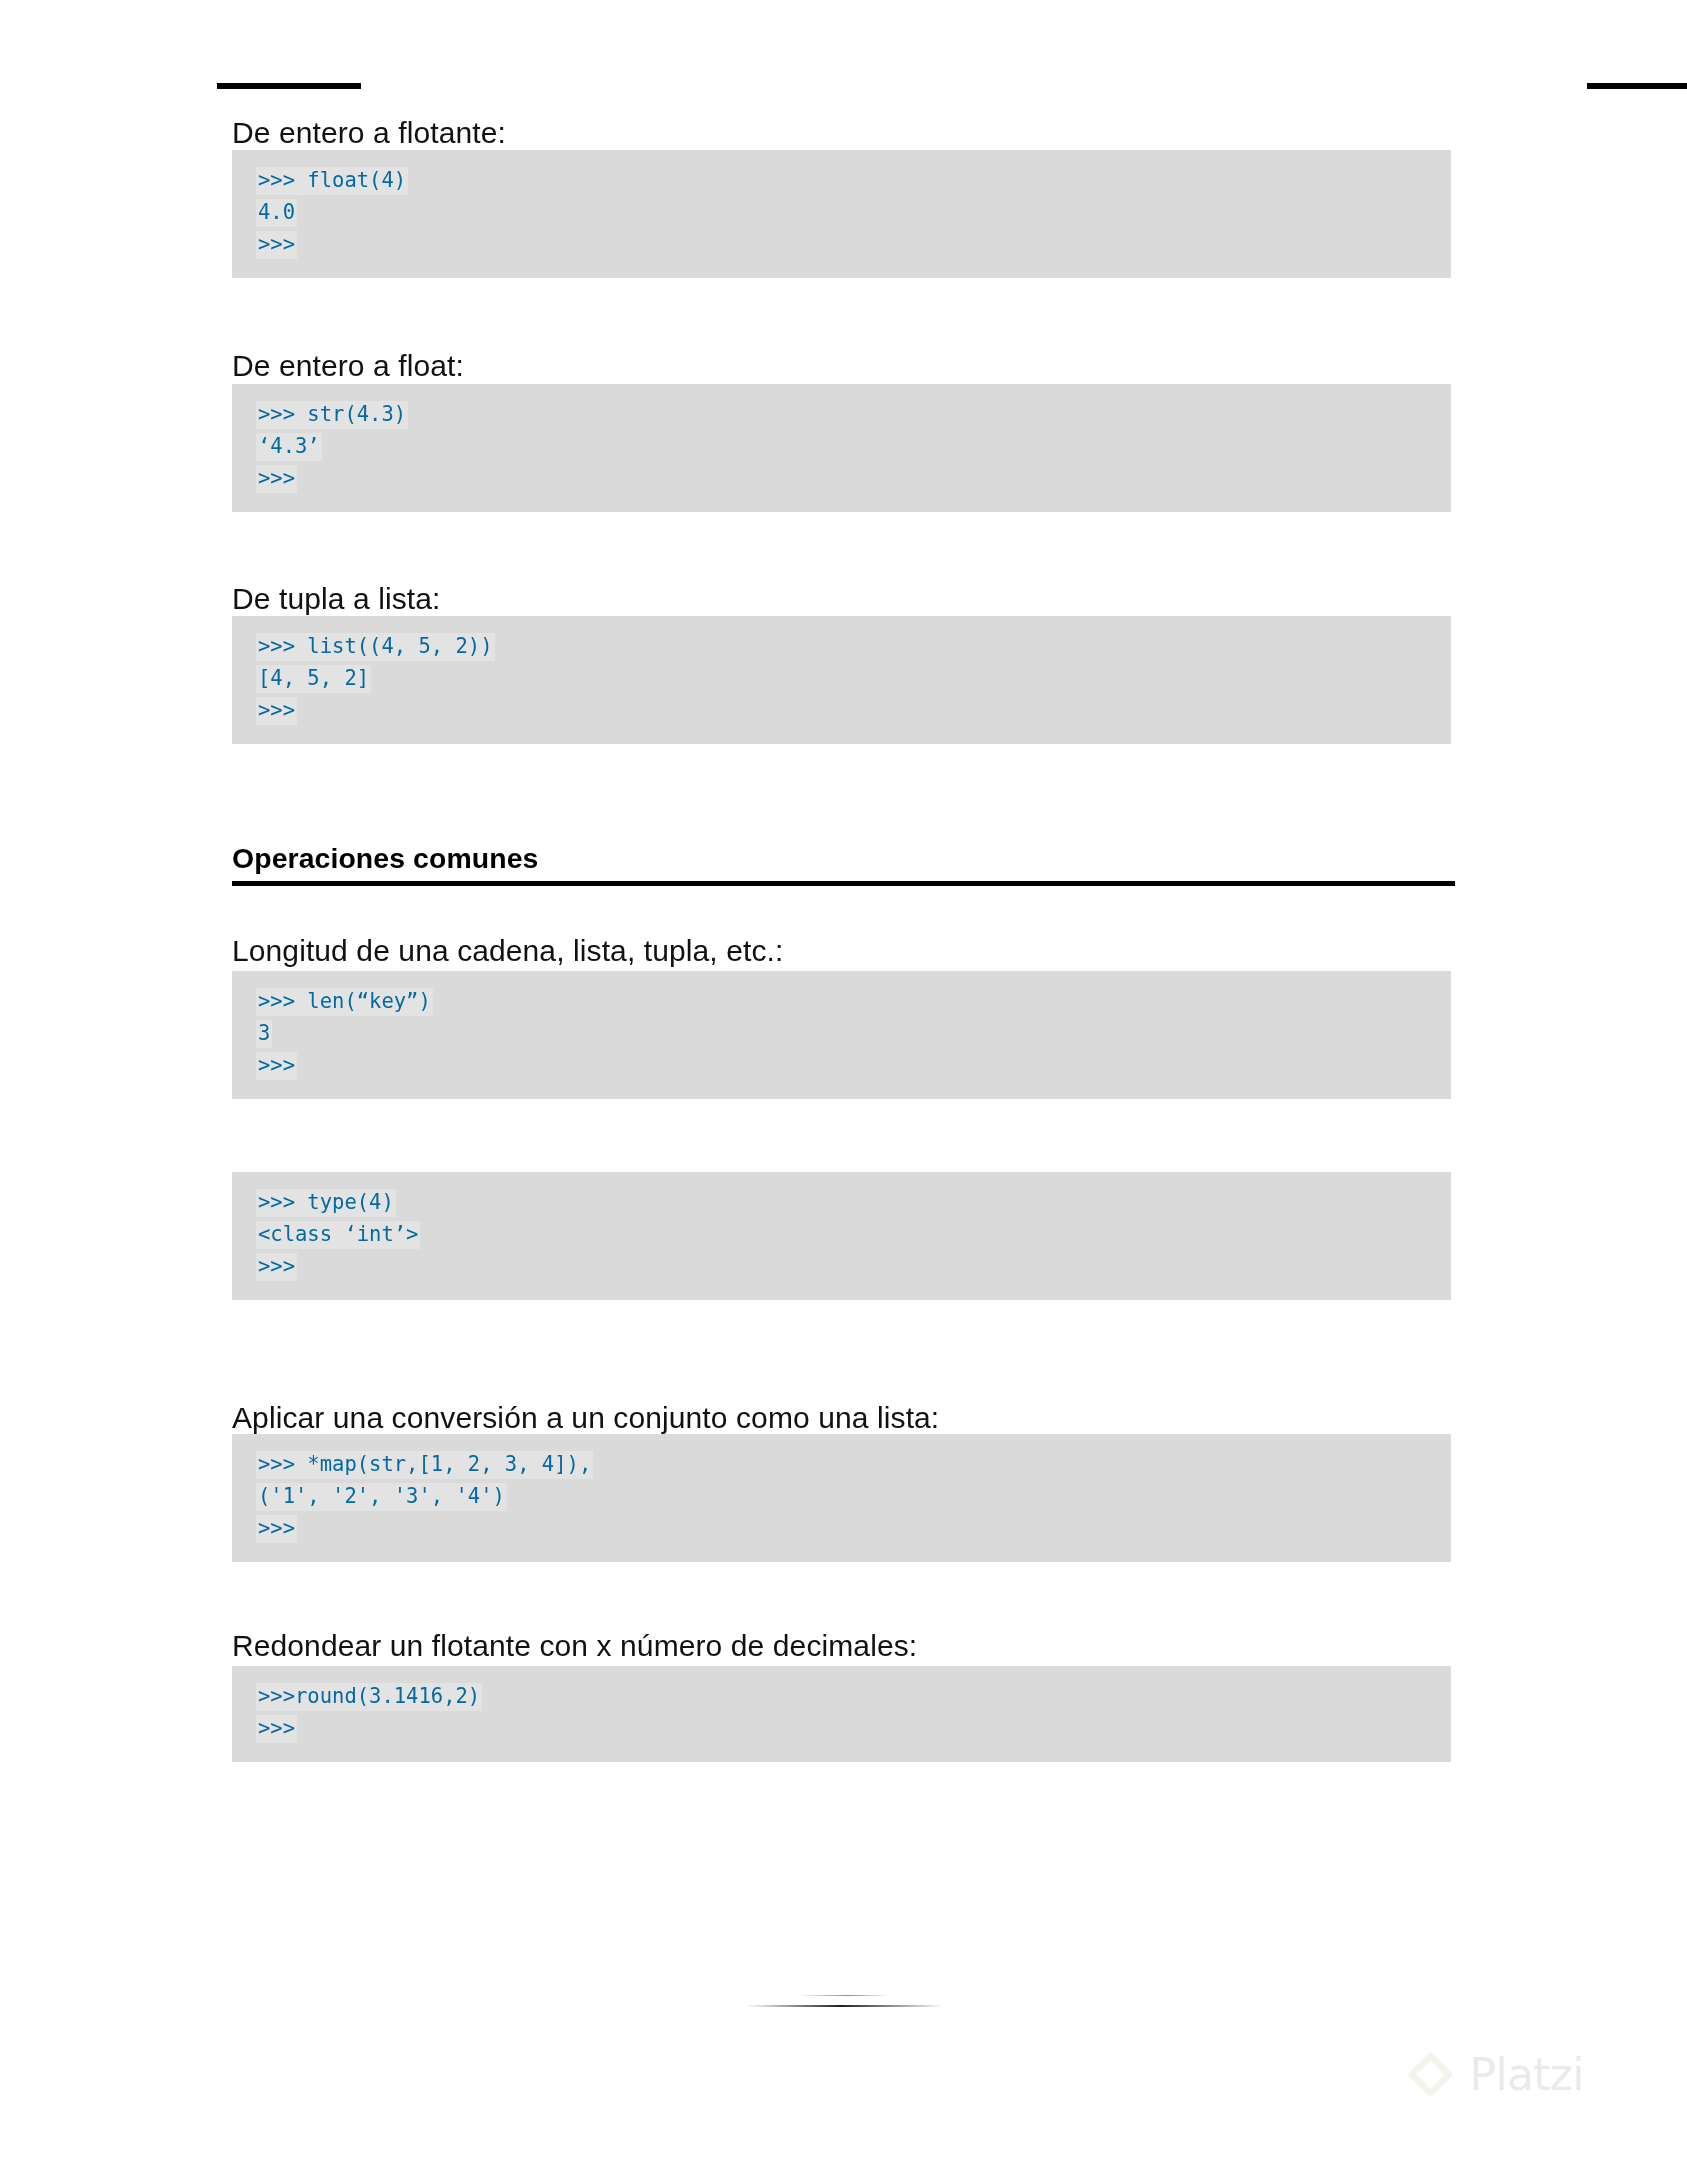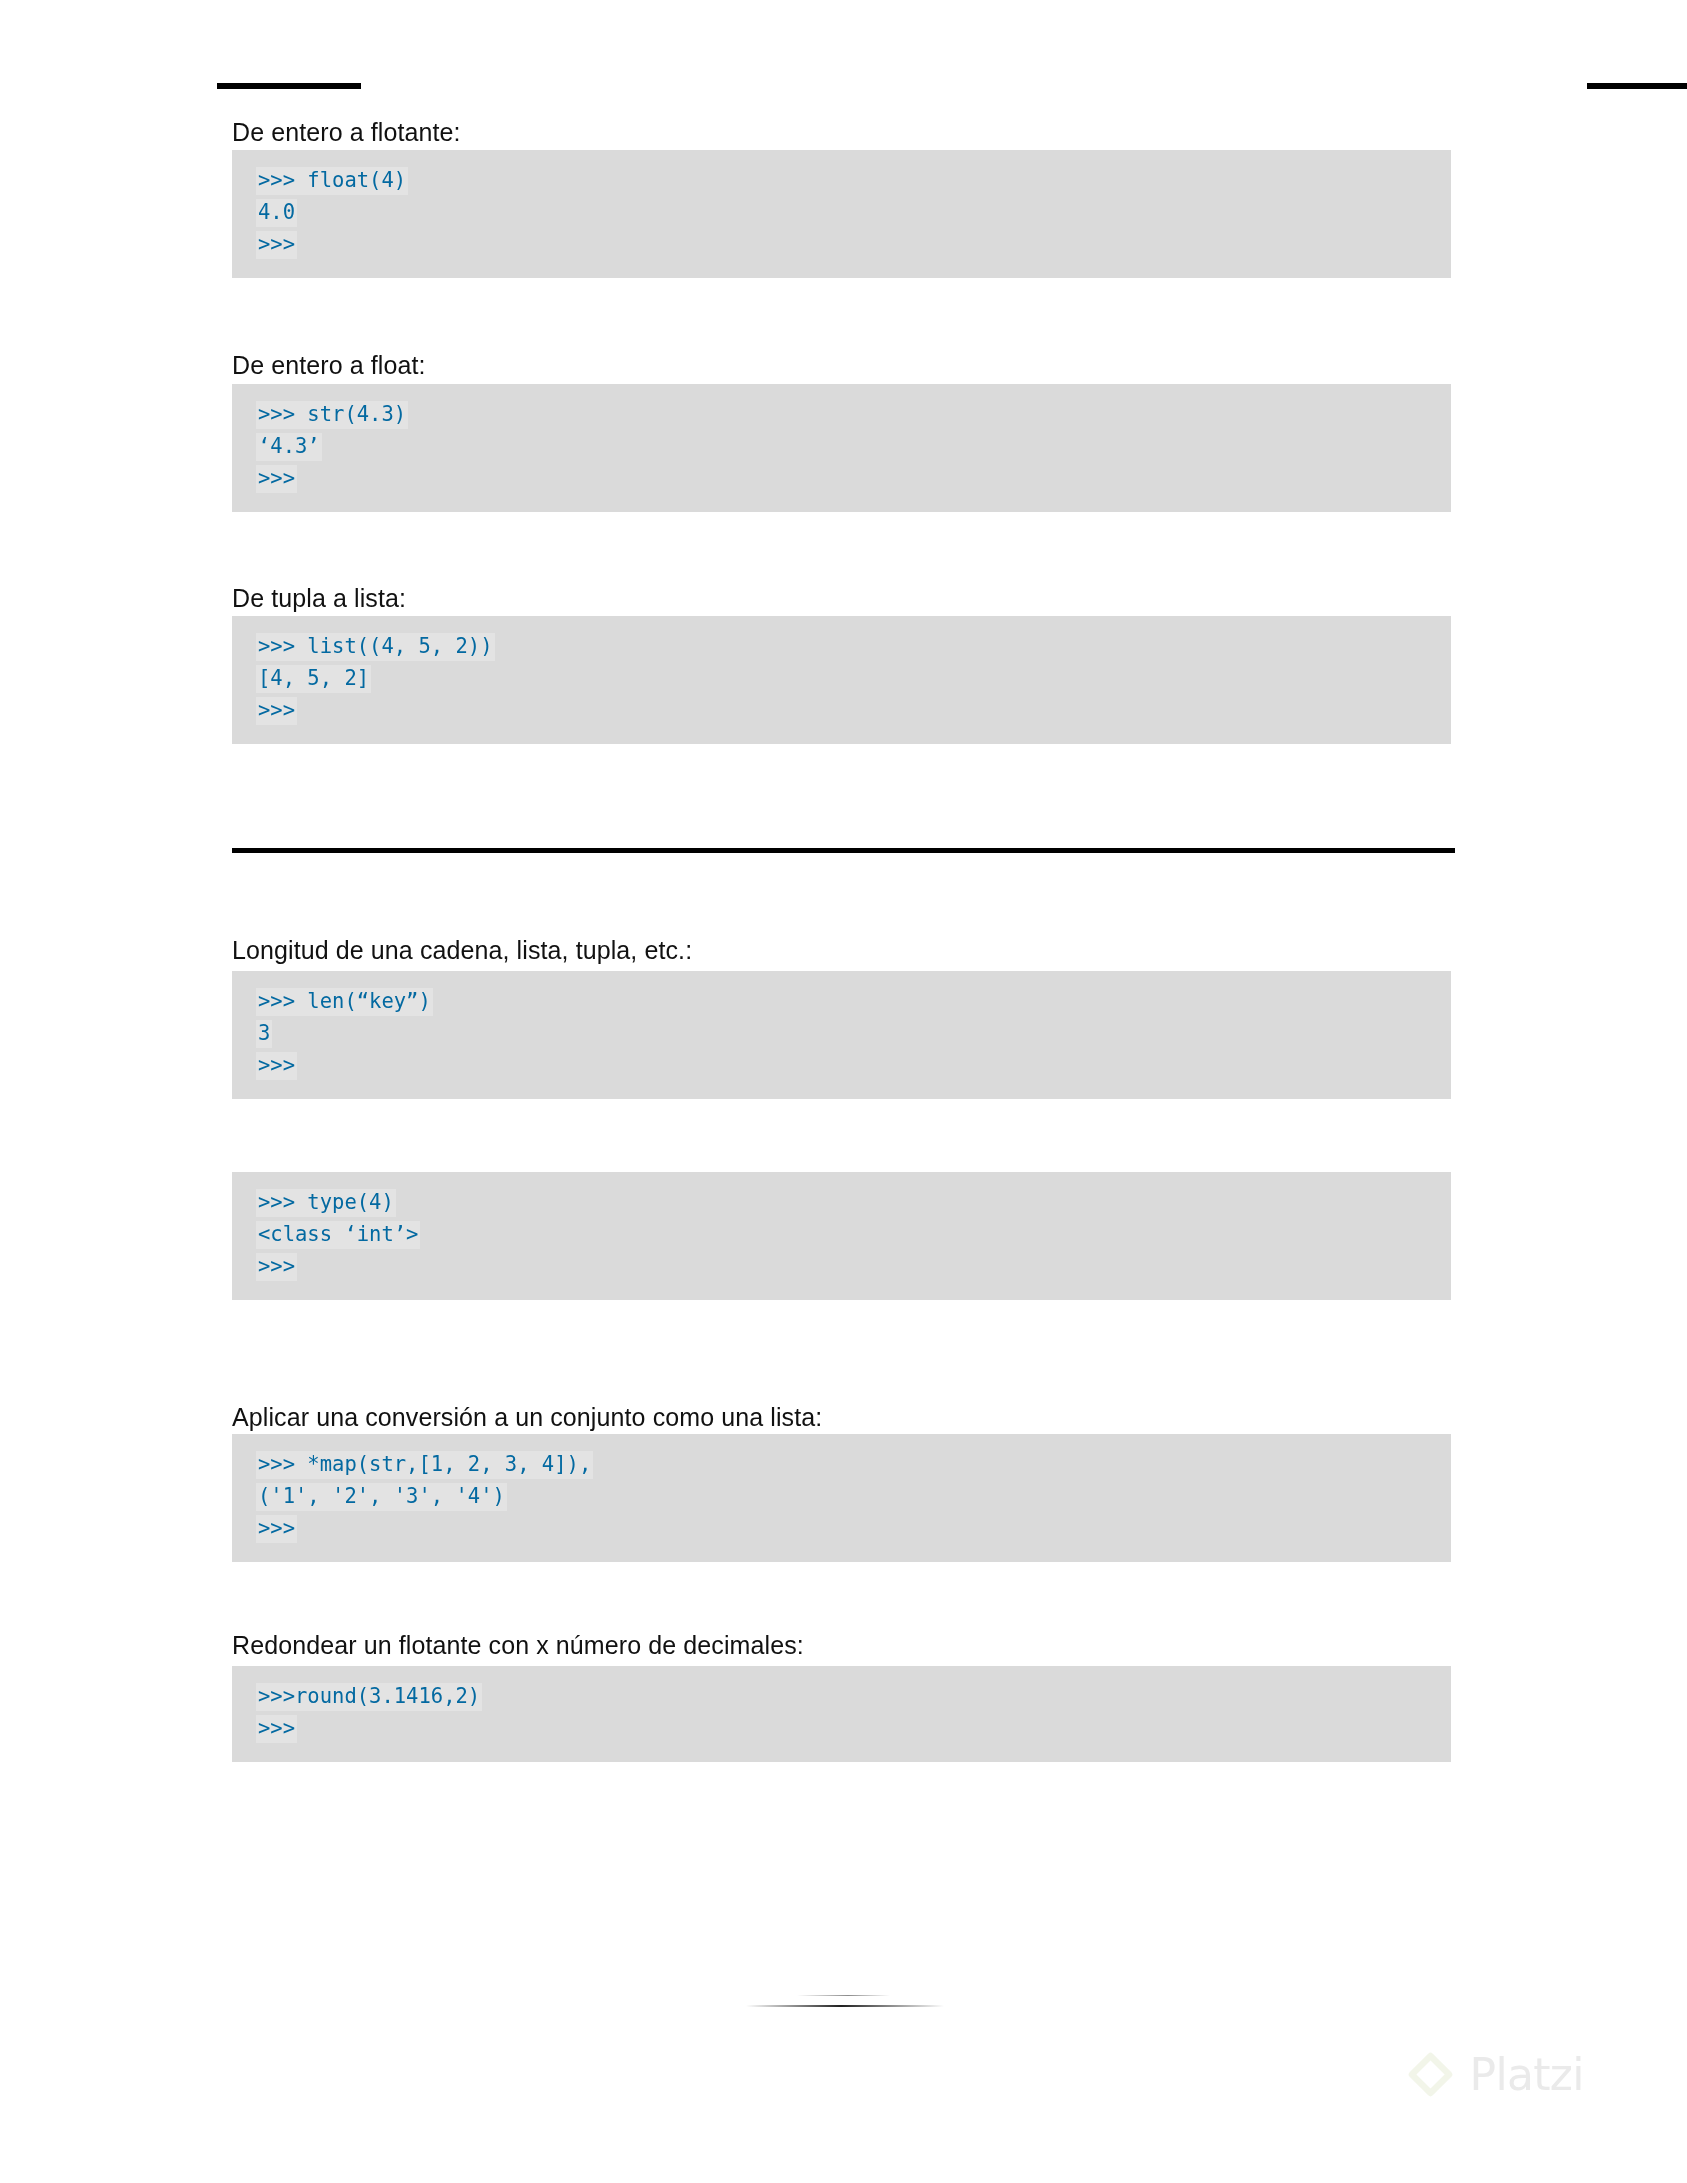--- a/index.html
+++ b/index.html
@@ -32,21 +32,21 @@
   .page {
     position: absolute;
     left: 232px;
     top: 0;
     width: 1219px;
   }
 
   
   .label {
     font-family: "Liberation Sans", sans-serif;
-    font-size: 25px;
+    font-size: 30px;
     line-height: 29px;
     color: #111111;
     letter-spacing: 0.1px;
     white-space: nowrap;
   }
 
   
   .section-heading {
     font-family: "Liberation Sans", sans-serif;
     font-size: 28.4px;
@@ -164,20 +164,21 @@
 
   <div class="label s-lbl-3">De tupla a lista:</div>
 
   <div class="code-block s-cb-3">
     <span class="code-line"><span>&gt;&gt;&gt; list((4, 5, 2))</span></span>
     <span class="code-line"><span>[4, 5, 2]</span></span>
     <span class="code-line"><span>&gt;&gt;&gt;</span></span>
   </div>
 
   <div class="s-head">
+    <div class="section-heading">Operaciones comunes</div>
     <div class="section-rule"></div>
   </div>
 
   <div class="label s-lbl-4">Longitud de una cadena, lista, tupla, etc.:</div>
 
   <div class="code-block s-cb-4">
     <span class="code-line"><span>&gt;&gt;&gt; len(“key”)</span></span>
     <span class="code-line"><span>3</span></span>
     <span class="code-line"><span>&gt;&gt;&gt;</span></span>
   </div>

